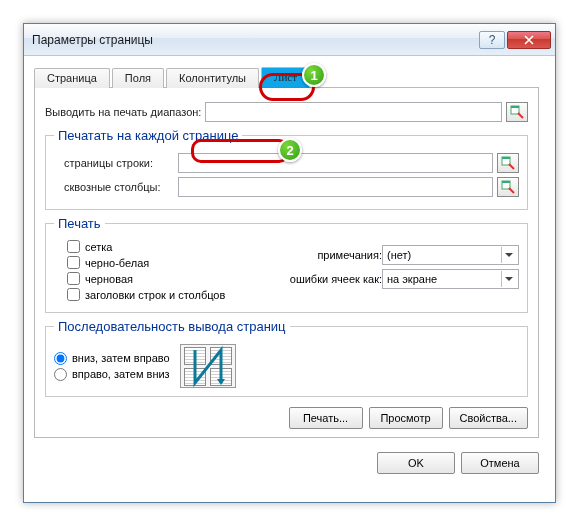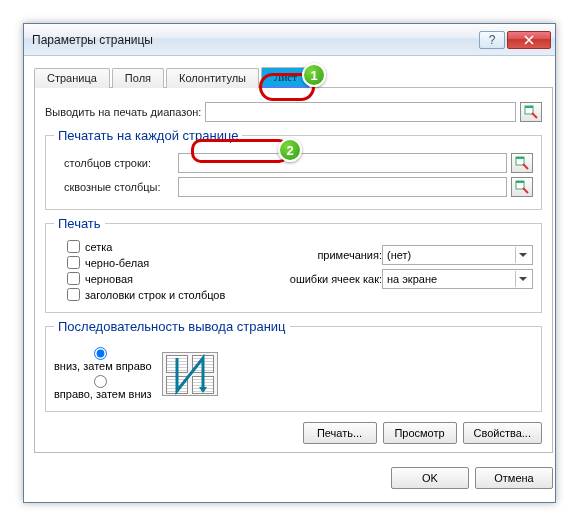--- a/index.html
+++ b/index.html
@@ -2,21 +2,21 @@
 <html><head>
 <meta charset="utf-8">
 <style>
 * { box-sizing: border-box; font-family: "Segoe UI", Tahoma, sans-serif; font-size: 11px; }
 body { margin: 0; background: #fff; width: 577px; height: 523px; position: relative; }
 .window { position: absolute; left: 23px; top: 23px; width: 533px; height: 480px; border: 1px solid #5a7fa0; background: #fff; box-shadow: 0 0 8px rgba(0,0,0,0.3); }
 .titlebar { height: 32px; background: linear-gradient(#fdfdfe,#e9eef5 45%,#d7e4f2 46%,#e6eef8); display: flex; align-items: center; padding: 0 4px 0 8px; border-bottom: 1px solid #b7c8db; }
 .titlebar .title { flex: 1; color: #1a1a1a; font-size: 12px; }
 .tbtn { width: 26px; height: 18px; margin-left: 2px; border: 1px solid #8aa3bd; border-radius: 2px; display: flex; align-items: center; justify-content: center; background: linear-gradient(#f7fbff,#d7e6f5); color: #3a556f; font-size: 12px; }
 .tbtn.close { width: 44px; background: linear-gradient(#e78,#d9564e 45%,#c93a30 46%,#d9564e); border-color: #9b2f27; color: #fff; font-weight: bold; }
-.content { padding: 8px 2px 10px 10px; }
+.content { padding: 8px 16px 10px 10px; }
 .tabs { display: flex; align-items: flex-end; height: 24px; border-bottom: 1px solid #b9b9b9; position: relative; }
 .tab { padding: 3px 12px 4px 12px; border: 1px solid #b9b9b9; border-bottom: none; background: linear-gradient(#fafafa,#ececec); margin-right: 2px; border-radius: 2px 2px 0 0; position: relative; top: 1px; color: #222; }
 .tab.active { background: #0ea5e9; border-bottom: 1px solid #8b5cf6; font-family: Liberation Serif, serif; }
 .highlight-tab { position: absolute; border: 3px solid #d20000; border-radius: 16px; pointer-events: none; }
 .pane { border: 1px solid #b9b9b9; border-top: none; padding: 10px 10px 8px 10px; }
 .row { display: flex; align-items: center; margin: 4px 0; }
 .row label { color: #222; }
 .field { flex: 1; height: 20px; border: 1px solid #abadb3; background: #fff; margin: 0 4px; padding: 0 4px; }
 .rangebtn { width: 22px; height: 20px; border: 1px solid #8a8a8a; background: linear-gradient(#fdfdfd,#e6e6e6); display: flex; align-items: center; justify-content: center; }
 .rangebtn svg { display: block; }
@@ -26,21 +26,21 @@
 .chk { display: flex; align-items: center; margin: 3px 13px; }
 .chk input { margin: 0 5px 0 0; width: 13px; height: 13px; }
 .selrow { display: flex; align-items: center; margin: 4px 0; }
 .selrow label { width: 108px; text-align: right; }
 .sel { flex: 1; height: 20px; border: 1px solid #abadb3; background: #fff; display: flex; align-items: center; justify-content: space-between; padding: 0 2px 0 4px; }
 .caret { width: 15px; height: 16px; border-left: 1px solid #c0c0c0; display: flex; align-items: center; justify-content: center; }
 .caret::after { content: ""; border: 4px solid transparent; border-top-color: #424242; margin-top: 3px; }
 .twocol { display: flex; }
 .twocol .left { width: 220px; }
 .twocol .right { flex: 1; padding-top: 4px; }
-.radio { display: flex; align-items: center; margin: 3px 0; flex-direction: column; }
+.radio { display: flex; align-items: center; margin: 3px 0; }
 .radio input { margin: 0 5px 0 0; }
 .orderbox { display: flex; align-items: center; margin-top: 4px; }
 .orderimg { width: 56px; height: 44px; border: 1px solid #9a9a9a; background: #f6f6f6; margin-left: 10px; position: relative; }
 .orderimg .mini { position: absolute; width: 22px; height: 18px; border: 1px solid #8a8a8a; background: repeating-linear-gradient(#fff,#fff 2px,#d0d0d0 2px,#d0d0d0 3px); }
 .btnrow { display: flex; justify-content: flex-end; gap: 6px; margin-top: 10px; }
 .btn { min-width: 74px; height: 22px; border: 1px solid #8a8a8a; background: linear-gradient(#fdfdfd,#e6e6e6); border-radius: 2px; display: flex; align-items: center; justify-content: center; padding: 0 10px; }
 .hl-input { position: absolute; border: 3px solid #d20000; border-radius: 10px; pointer-events: none; }
 .badge { position: absolute; width: 24px; height: 24px; border-radius: 50%; background: radial-gradient(circle at 35% 30%, #7bd83a, #2f9e12); border: 2px solid #fff; box-shadow: 0 1px 3px rgba(0,0,0,0.4); color: #fff; font-weight: bold; font-size: 13px; display: flex; align-items: center; justify-content: center; }
 </style>
 </head>
@@ -72,21 +72,21 @@
               <rect x="1" y="1" width="8" height="8" fill="#fff" stroke="#4a6"></rect>
               <rect x="1" y="1" width="8" height="2" fill="#3a7"></rect>
               <path d="M8 8 L13 13" stroke="#d33" stroke-width="2"></path>
             </svg>
         </div>
       </div>
       <fieldset>
         <legend>Печатать на каждой странице</legend>
         <div class="indent">
           <div class="row">
-            <label style="width:110px">столбцов строки:</label>
+            <label style="width:110px">страницы строки:</label>
             <input class="field" style="">
             <div class="rangebtn">
               <svg width="14" height="14" viewBox="0 0 14 14">
                   <rect x="1" y="1" width="8" height="8" fill="#fff" stroke="#4a6"></rect>
                   <rect x="1" y="1" width="8" height="2" fill="#3a7"></rect>
                   <path d="M8 8 L13 13" stroke="#d33" stroke-width="2"></path>
                 </svg>
             </div>
           </div>
           <div class="row">

